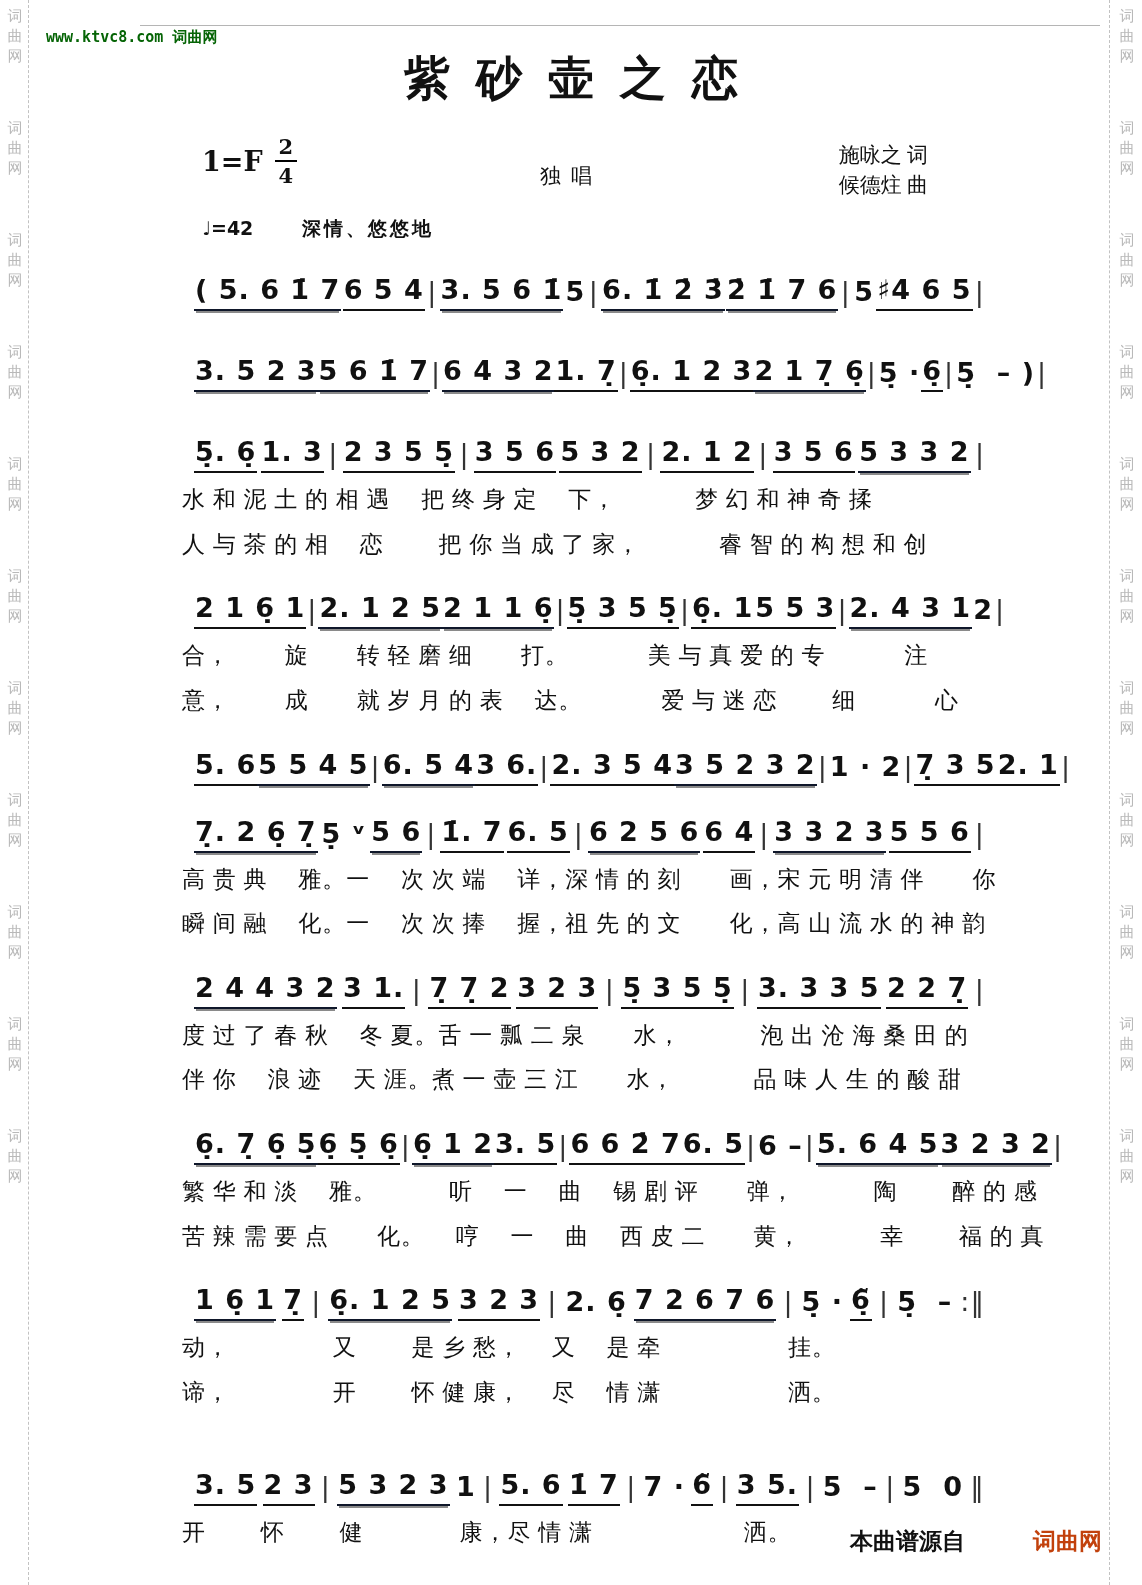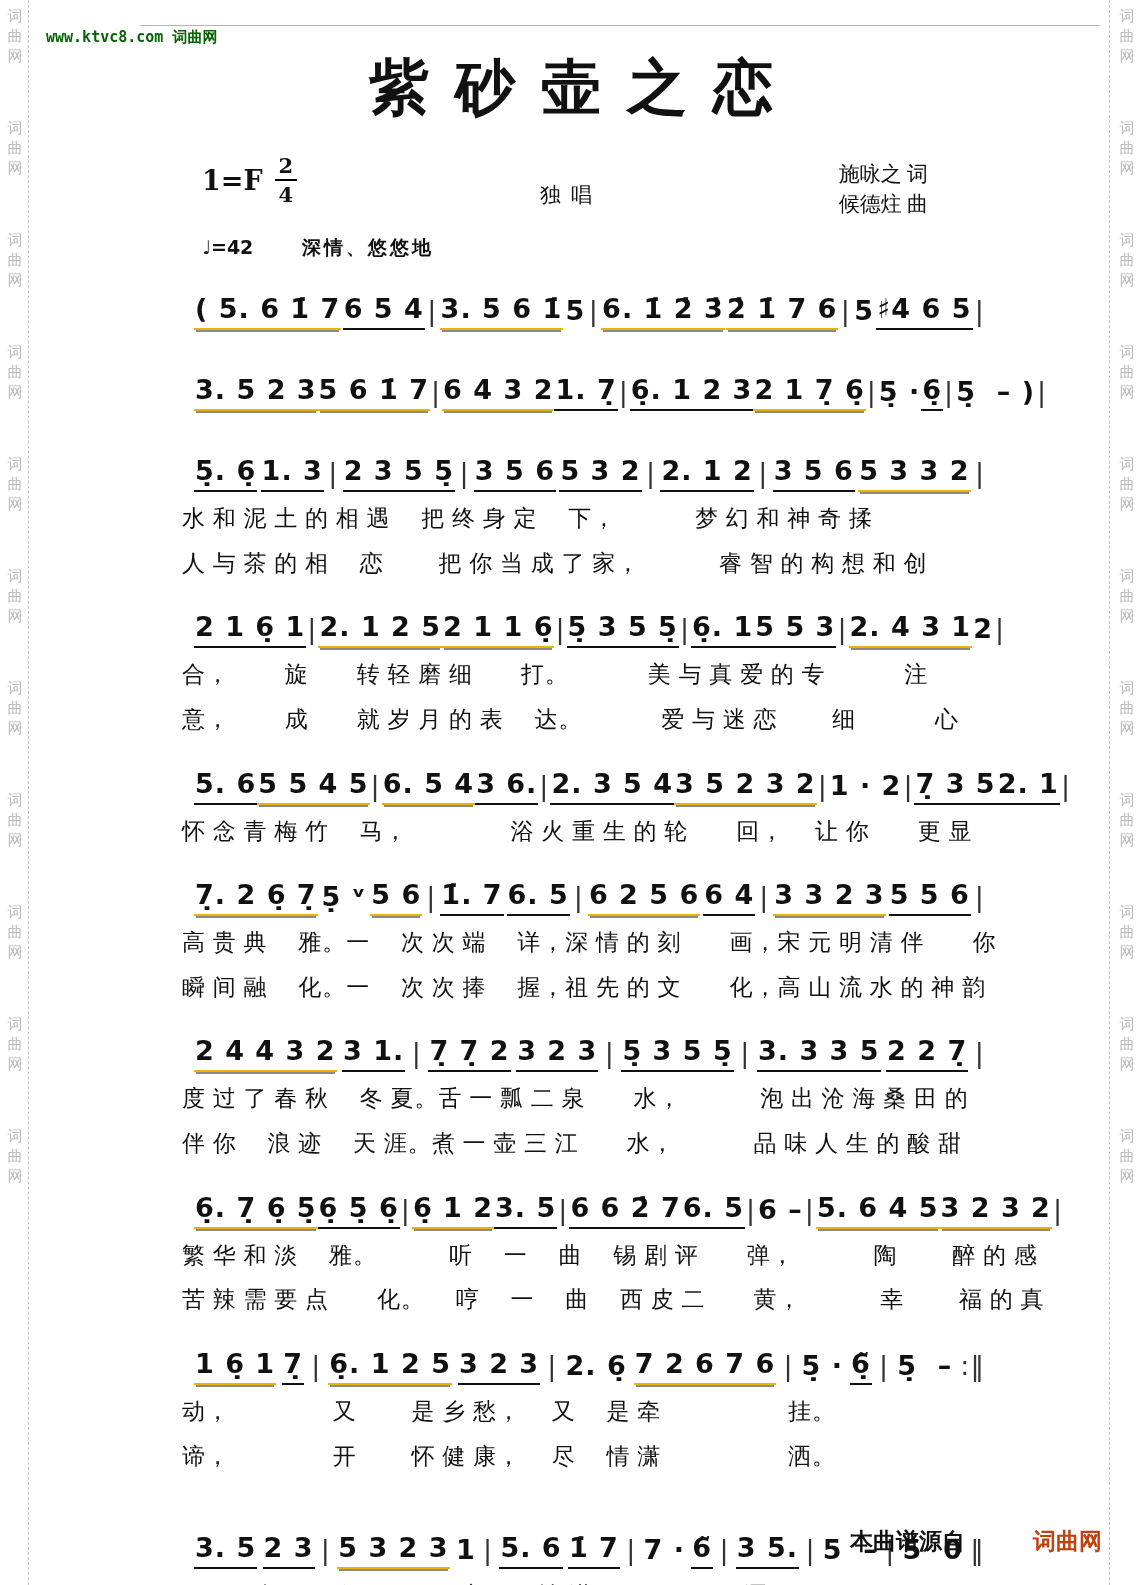--- a/index.html
+++ b/index.html
@@ -10,21 +10,21 @@
         font-family:"Liberation Serif",serif;font-size:15px;text-align:center;padding-top:4px;}
   .side.left{left:2px;border-right:1px dashed #c2c2c2;}
   .side.right{right:2px;border-left:1px dashed #c2c2c2;padding-left:4px;}
   .wm-group{margin-bottom:57px;}
   .wm-group div{margin:5px 0;line-height:1.0;}
   
   .topline{position:absolute;top:25px;left:140px;right:42px;height:1px;background:#b5b5b5;}
   .wm-link{position:absolute;top:28px;left:46px;font-family:"DejaVu Sans Mono",monospace;
            font-size:15px;font-weight:bold;text-decoration:none;cursor:pointer;}
   .main{position:absolute;left:36px;right:36px;top:38px;}
-  .title{text-align:center;font-size:60px;font-weight:bold;letter-spacing:26px;
+  .title{text-align:center;font-size:46px;font-weight:bold;letter-spacing:26px;
          margin:10px 0 26px 26px;font-family:"DejaVu Sans",sans-serif;}
   .meta-row{position:relative;height:64px;}
   .key{position:absolute;left:166px;top:0;font-size:27px;font-weight:bold;
        font-family:"DejaVu Serif",serif;display:flex;align-items:center;}
   .frac{display:inline-flex;flex-direction:column;text-align:center;font-size:21px;
         line-height:1;margin-left:12px;}
   .frac .num{border-bottom:2px solid #000;padding:0 4px 3px;}
   .frac .den{padding-top:3px;}
   .solo{position:absolute;left:50%;transform:translateX(-50%);top:26px;font-size:21px;
         font-family:"Liberation Serif",serif;letter-spacing:10px;}
@@ -34,21 +34,21 @@
   .tempo-row .expr{margin-left:42px;font-family:"Liberation Serif",serif;font-weight:bold;letter-spacing:3px;}
   
   #systems{margin-top:6px;}
   .system{margin-left:158px;margin-right:120px;margin-bottom:30px;}
   #systems .system:nth-child(1),#systems .system:nth-child(2){margin-bottom:44px;}
   #systems .system:nth-child(9){margin-bottom:58px;}
   .notes{display:flex;justify-content:space-between;align-items:flex-end;
          font-size:27px;font-weight:bold;font-family:"DejaVu Sans",sans-serif;}
   .tok{padding:0 1px 4px;white-space:pre;letter-spacing:1px;}
   .u1{border-bottom:2px solid #111;}
-  .u2{border-bottom:2px solid #eab308;box-shadow:0 4px 0 -2px #8a8a8a;}
+  .u2{border-bottom:2px solid #0f172a;box-shadow:0 4px 0 -2px #8a8a8a;}
   .bar{font-weight:normal;color:#333;}
   .lyr{font-family:"Liberation Serif",serif;font-size:23px;white-space:pre;
        margin:9px 0 0 -12px;line-height:1.55;letter-spacing:1px;}
   
   .footer{position:absolute;top:1526px;right:40px;font-size:23px;font-weight:bold;
           font-family:"DejaVu Sans",sans-serif;}
   .footer .brand{margin-left:60px;cursor:pointer;}
 </style>
 </head>
 <body>
@@ -276,21 +276,20 @@
           <span class="tok bar">|</span>
           <span class="tok u1">2. 3 5 4</span>
           <span class="tok u2">3 5 2 3 2</span>
           <span class="tok bar">|</span>
           <span class="tok">1 · 2</span>
           <span class="tok bar">|</span>
           <span class="tok u1">7̣ 3 5</span>
           <span class="tok u1">2. 1</span>
           <span class="tok bar">|</span>
         </div>
-        <div class="lyr">怀 念 青 梅 竹　 马，　　　　 浴 火 重 生 的 轮　　回，　 让 你　　更 显</div>
       </div>
       <div class="system">
         <div class="notes">
           <span class="tok u2">7̣. 2 6̣ 7̣</span>
           <span class="tok">5̣ ᵛ</span>
           <span class="tok u2">5 6</span>
           <span class="tok bar">|</span>
           <span class="tok u1">1̇. 7</span>
           <span class="tok u1">6. 5</span>
           <span class="tok bar">|</span>

